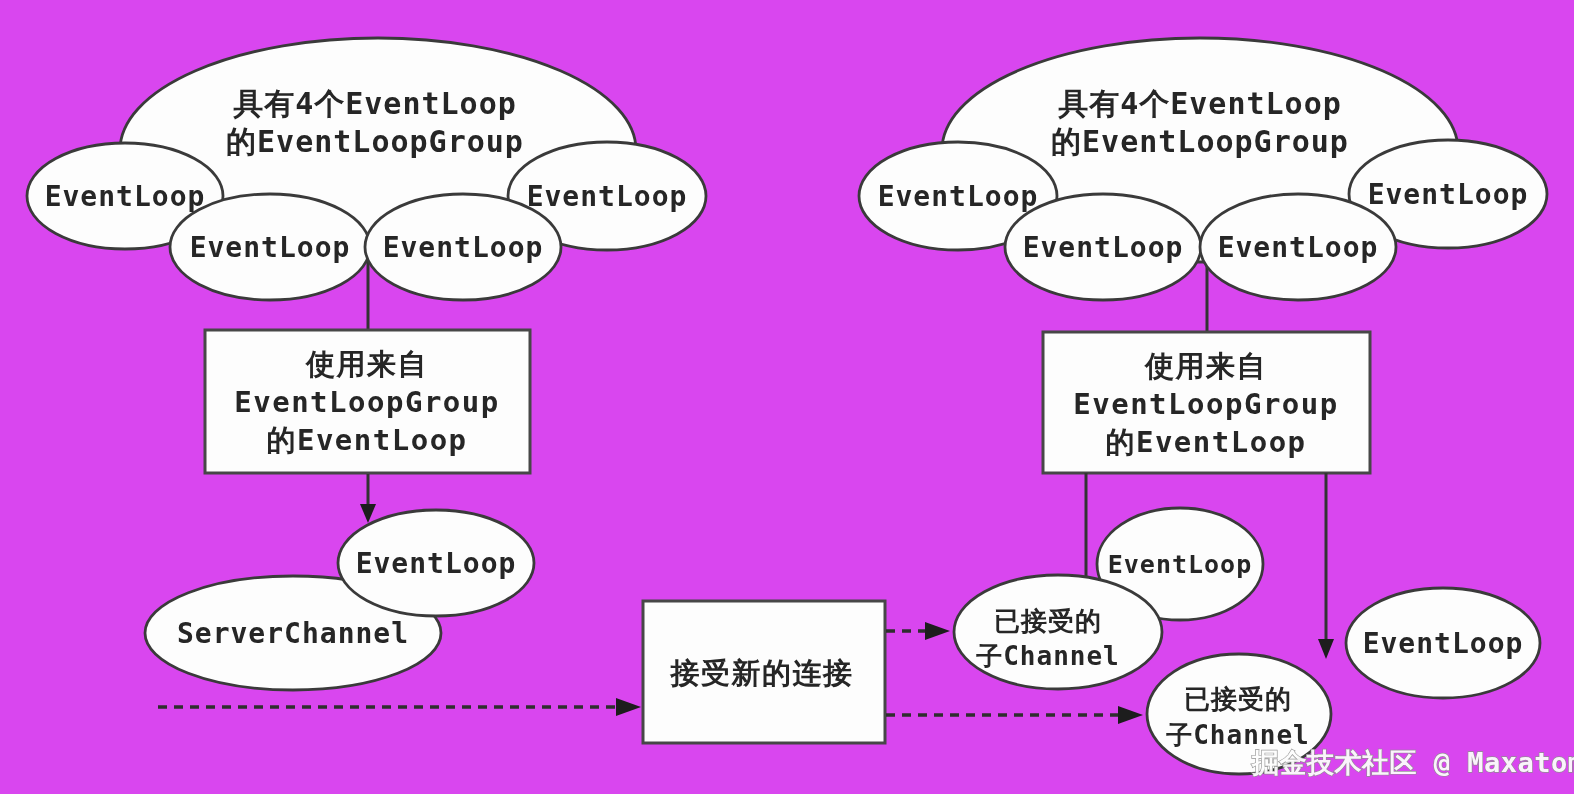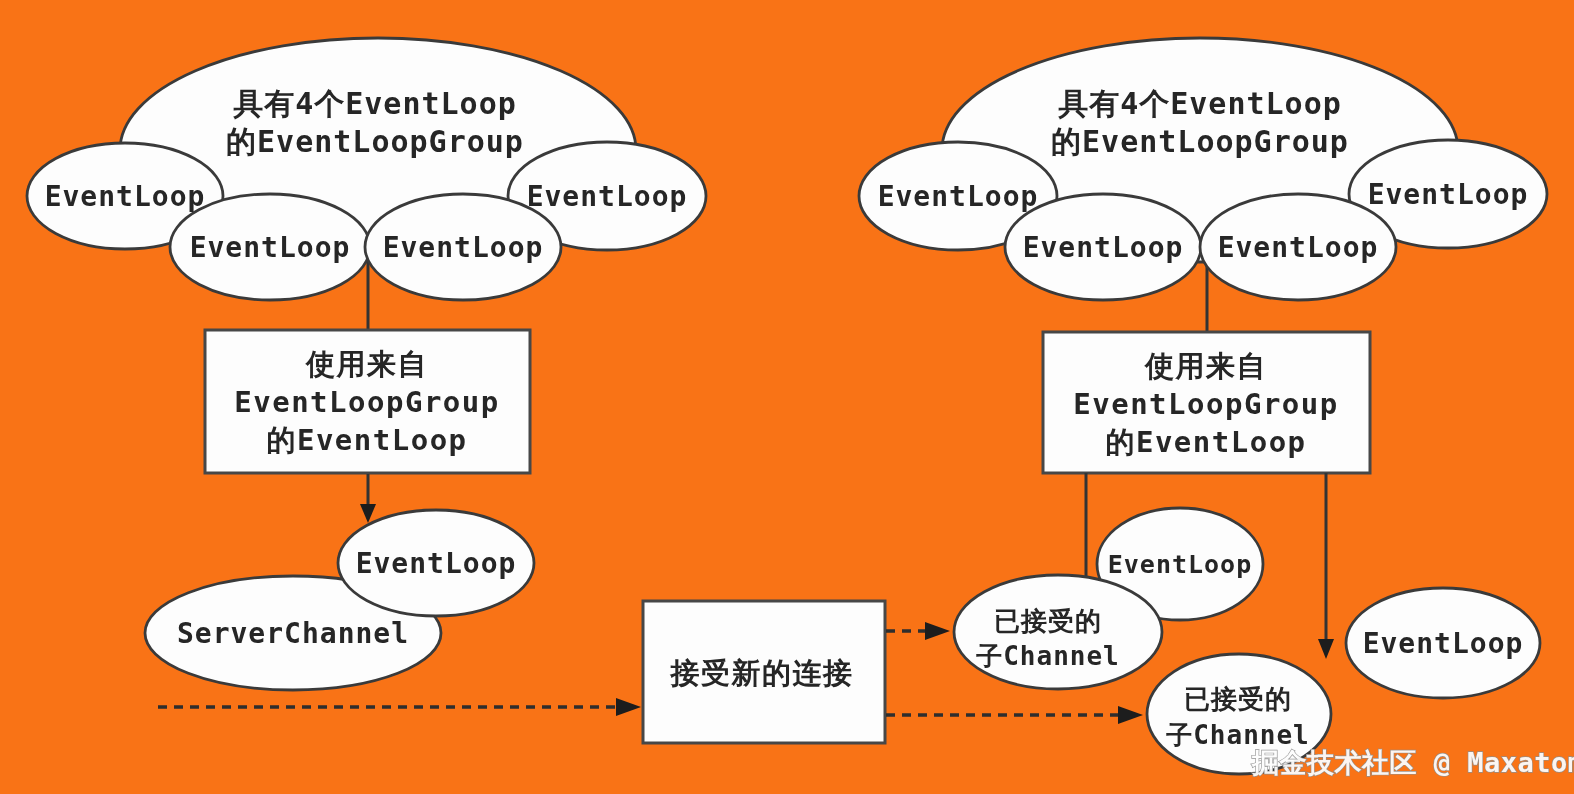--- a/index.html
+++ b/index.html
@@ -1,20 +1,20 @@
 <!DOCTYPE html>
 <html><head>
 <meta charset="utf-8">
 <style>
   html, body { margin: 0; padding: 0; background: #ffffff; }
   .stage {
     position: relative;
     width: 1574px;
     height: 794px;
-    background: #f97316;
+    background: #d946ef;
     overflow: hidden;
     font-family: "DejaVu Sans Mono", "Liberation Mono", monospace;
   }
   svg { display: block; }
   .shape {
     fill: #fdfdfd;
     stroke: #3a3a3a;
     stroke-width: 2.8;
   }
   .box {

